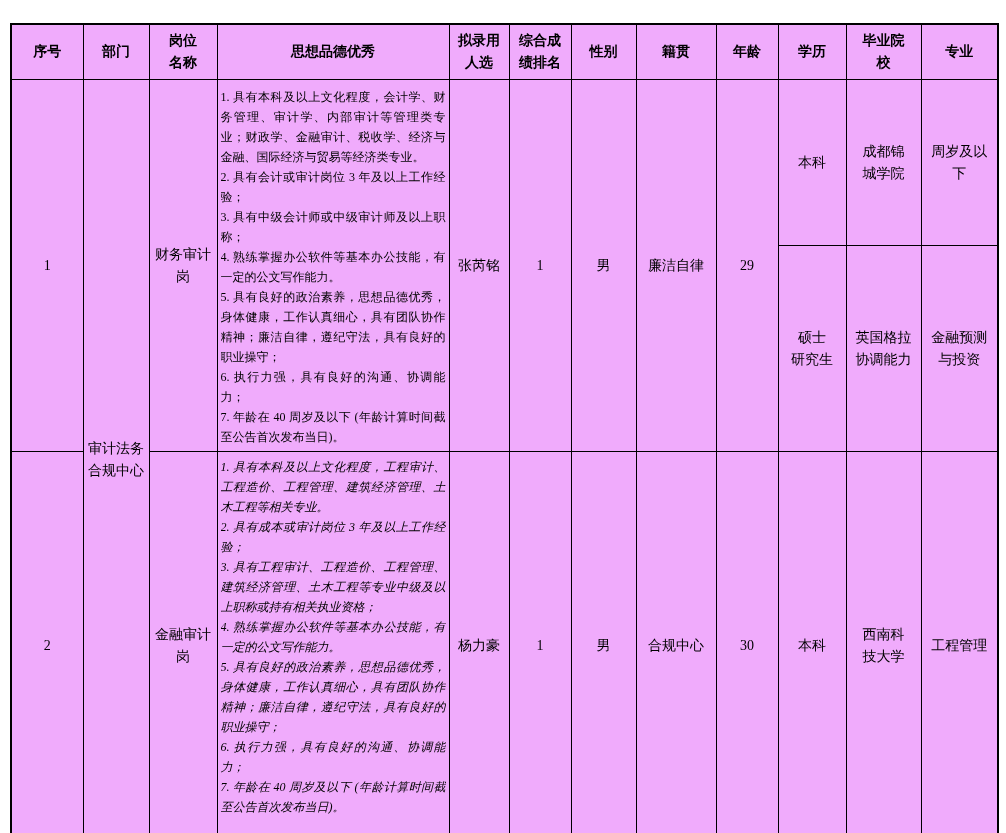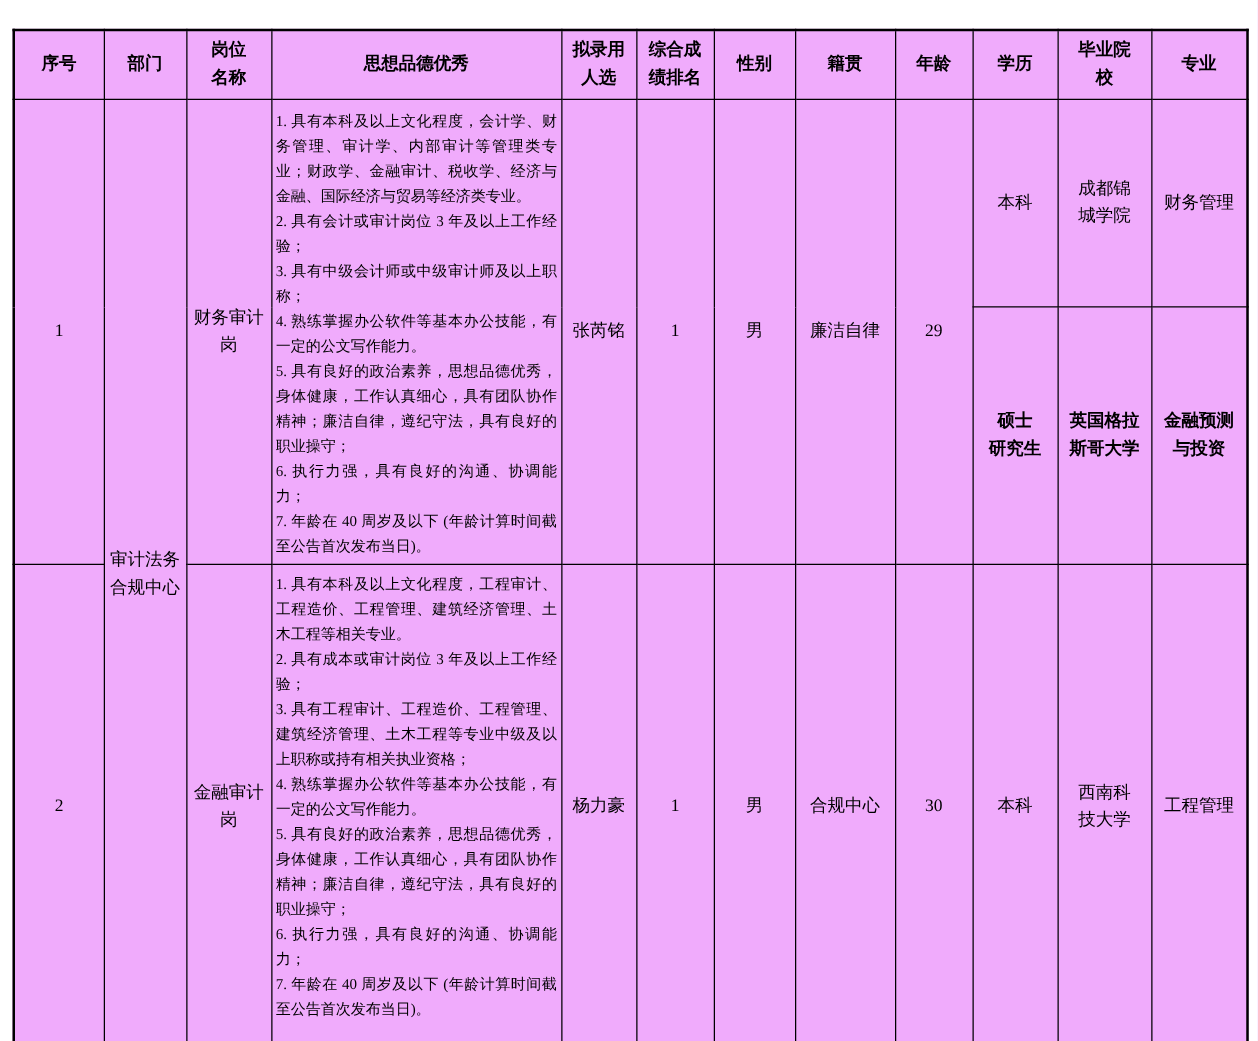--- a/index.html
+++ b/index.html
@@ -57,23 +57,23 @@
     padding: 3px 6px;
   }
   .req-box {
     white-space: pre-line;
     font-size: 12px;
     line-height: 20px;
     overflow: hidden;
     text-align: justify;
   }
   .req-box.h1 { height: 358px; }
-  .req-box.h2 { height: 377px; }
+  .req-box.h2 { height: 377px; font-style: italic; }
   tr.r1a > td { height: 161px; }
-  tr.r1b > td { height: 201px; font-weight: bold; }
+  tr.r1b > td { height: 201px; }
   tr.r2  > td { height: 383px; }
 </style>
 </head>
 <body>
 
 <div class="page">
   <table class="recruit">
     <colgroup>
       <col style="width:72px">
       <col style="width:66px">
@@ -125,27 +125,27 @@
 7. 年龄在 40 周岁及以下 (年龄计算时间截至公告首次发布当日)。</div>
         </td>
         <td rowspan="2">张芮铭</td>
         <td rowspan="2">1</td>
         <td rowspan="2">男</td>
         <td rowspan="2">廉洁自律</td>
         <td rowspan="2">29</td>
         <td class="preline">本科</td>
         <td class="preline">成都锦
 城学院</td>
-        <td class="preline">财务管理</td>
+        <td class="preline">周岁及以下</td>
       </tr>
       <tr class="r1b">
         <td class="preline">硕士
 研究生</td>
         <td class="preline">英国格拉
-斯哥大学</td>
+协调能力</td>
         <td class="preline">金融预测
 与投资</td>
       </tr>
       <tr class="r2">
         <td>2</td>
         <td class="preline pos">金融审计
 岗</td>
         <td class="req">
           <div class="req-box h2">1. 具有本科及以上文化程度，工程审计、工程造价、工程管理、建筑经济管理、土木工程等相关专业。
 2. 具有成本或审计岗位 3 年及以上工作经验；

